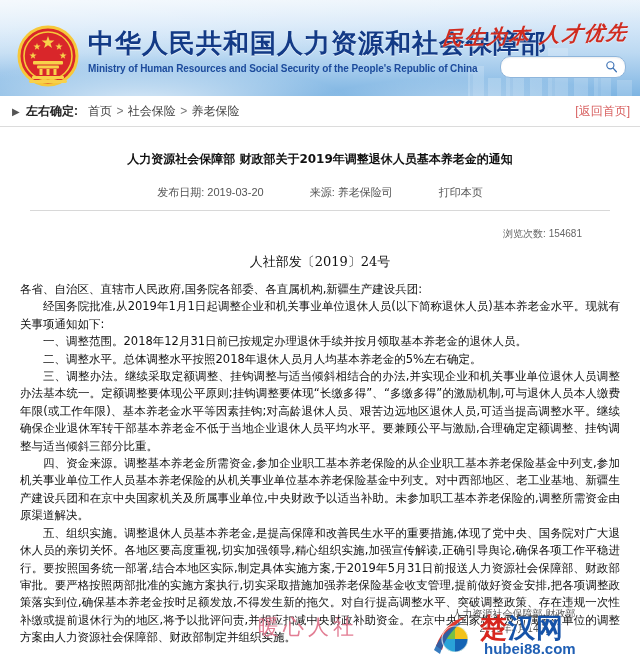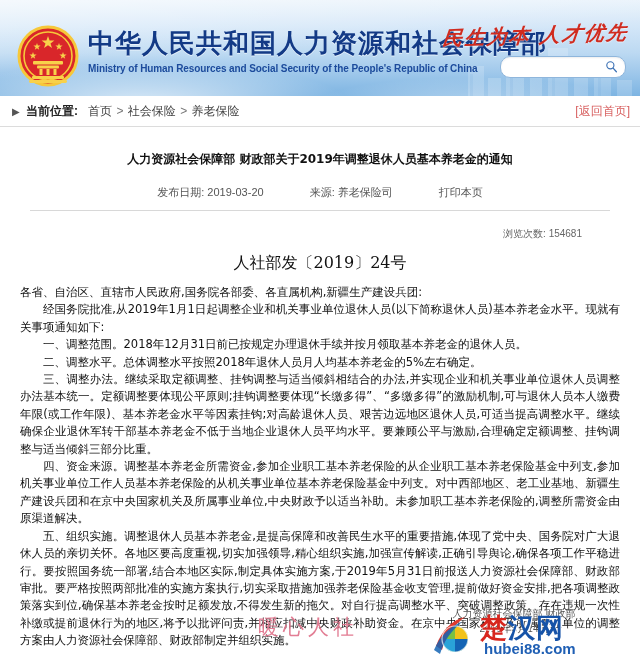--- a/index.html
+++ b/index.html
@@ -89,21 +89,21 @@
   .meta{
     display:flex;justify-content:center;gap:46px;align-items:center;
     font-size:11px;color:#555;margin-top:14px;
   }
   .meta .print{cursor:pointer;}
   .rule{height:1px;background:#d8d8d8;margin:10px 18px 0 18px;}
   .views{
     text-align:right;font-size:10px;color:#666;margin:16px 46px 12px 0;
   }
   .docnum{
-    text-align:center;font-size:16px;color:#111;margin-top:12px;
+    text-align:center;font-size:13px;color:#111;margin-top:12px;
     font-family:"DejaVu Serif","Liberation Serif",serif;
   }
   .body-text{
     margin:10px 8px 0 8px;font-size:11.5px;line-height:17.4px;color:#111;
     text-align:justify;text-justify:inter-ideograph;
     font-family:"DejaVu Sans","Liberation Sans",sans-serif;
   }
   .body-text p{margin:0;}
   .body-text p.ind{text-indent:2em;}
 
@@ -194,21 +194,21 @@
       <svg class="search-icon" viewBox="0 0 16 16">
         <circle cx="6.6" cy="6.6" r="4.4" fill="none" stroke="#3d72b5" stroke-width="1.4"></circle>
         <line x1="10" y1="10" x2="14" y2="14.4" stroke="#3d72b5" stroke-width="1.6" stroke-linecap="round"></line>
       </svg>
     </div>
   </div>
 
   <div class="crumb-wrap">
     <div class="crumb">
       <span class="arrow">▶</span>
-      <b>当前位置:</b>
+      <b>左右确定:</b>
       <span>&nbsp;</span>
       <a href="#">首页</a>
       <span class="sep">&gt;</span>
       <a href="#">社会保险</a>
       <span class="sep">&gt;</span>
       <a href="#">养老保险</a>
     </div>
     <a href="#" class="back-home">[返回首页]</a>
   </div>
 

